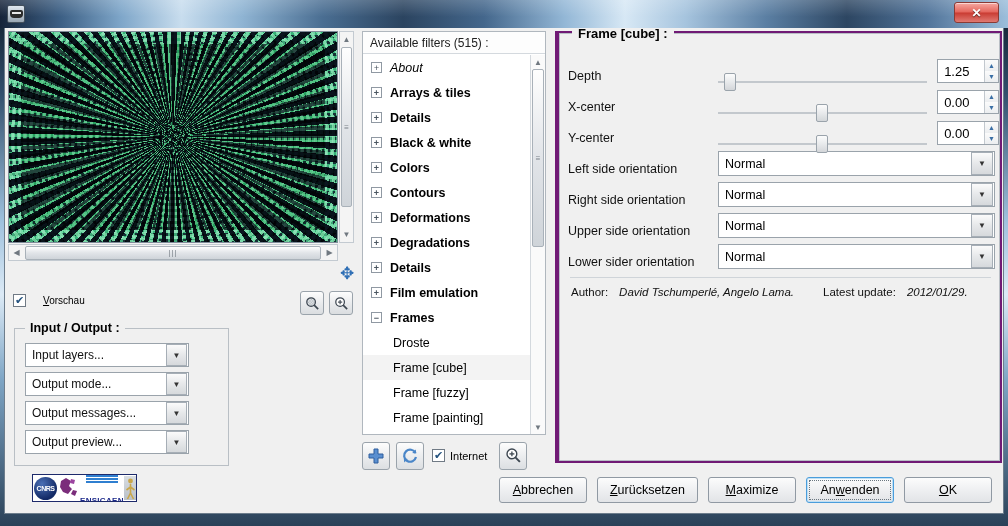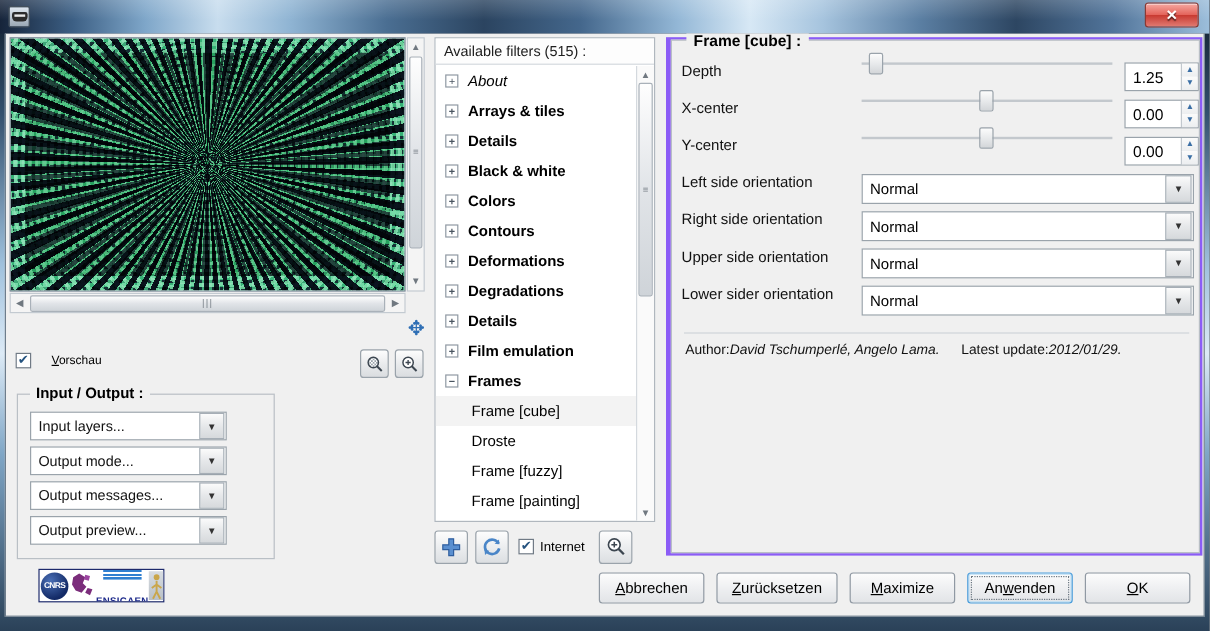--- a/index.html
+++ b/index.html
@@ -201,31 +201,31 @@
   .tbtn {
     width:28px; height:28px; border:1px solid #9aa3ab; border-radius:3px;
     background:linear-gradient(180deg,#fdfdfd,#eaecee 55%,#dcdfe2);
     display:flex; align-items:center; justify-content:center; cursor:pointer;
     color:#3f7fc4; font-size:18px; font-weight:bold; line-height:1;
   }
 
   
   #right-col {
     position:absolute; left:550px; top:3px; width:447px; height:432px;
-    background:#8b5cf6;
+    background:#701a75;
   }
   #param-frame {
     position:absolute; left:4px; top:2px; width:441px; height:428px;
     border:1px solid #b9bfc5; background:#f0f0f0;
   }
   #param-legend {
     position:absolute; left:12px; top:-8px; background:#f0f0f0; padding:0 6px;
     font-weight:bold; font-size:13px;
   }
-  .prow { display:flex; align-items:flex-start; height:31px; margin-left:8px; }
+  .prow { display:flex; align-items:flex-end; height:31px; margin-left:8px; }
   .plabel { width:150px; font-size:12.5px; color:#111; }
   .slider-track {
     width:210px; height:2px; background:#c3c8cd; position:relative;
   }
   .slider-thumb {
     position:absolute; top:-8px; width:12px; height:18px;
     background:linear-gradient(180deg,#fcfcfc,#e6e8ea 55%,#d3d6d9);
     border:1px solid #9aa3ab; border-radius:2px;
   }
   .spin {
@@ -247,21 +247,21 @@
   .dcombo .carrow {
     width:22px; height:23px; margin-right:1px; border:1px solid #a6aeb6;
     background:linear-gradient(180deg,#fbfbfb,#e6e8ea 50%,#d6d9dc);
     display:flex; align-items:center; justify-content:center; font-size:8px; color:#333;
   }
   #author-sep {
     position:absolute; left:10px; top:243px; width:421px; height:1px; background:#cfd4d9;
   }
   #author-line {
     position:absolute; left:11px; top:252px; font-size:11.5px; color:#111;
-    display:flex; gap:0; align-items:baseline;
+    display:flex; gap:11px; align-items:baseline;
   }
   .ital { font-style:italic; }
 
   
   #btnbar {
     position:absolute; left:0; bottom:6px; width:1000px; height:34px;
     display:flex; justify-content:flex-end; align-items:center; gap:10px; padding-right:13px;
   }
   .dlgbtn {
     min-width:88px; height:26px; padding:0 12px;
@@ -423,25 +423,25 @@
               <span>Details</span>
             </div>
             <div class="tree-item cat">
               <span class="expander">+</span>
               <span>Film emulation</span>
             </div>
             <div class="tree-item cat">
               <span class="expander">−</span>
               <span>Frames</span>
             </div>
+            <div class="tree-item child">
+              <span>Droste</span>
+            </div>
             <div class="tree-item child selected">
               <span>Frame [cube]</span>
-            </div>
-            <div class="tree-item child">
-              <span>Droste</span>
             </div>
             <div class="tree-item child">
               <span>Frame [fuzzy]</span>
             </div>
             <div class="tree-item child">
               <span>Frame [painting]</span>
             </div>
           </div>
         <div id="tree-vscroll">
           <div class="sb-arrow" style="height:14px;">▲</div>

